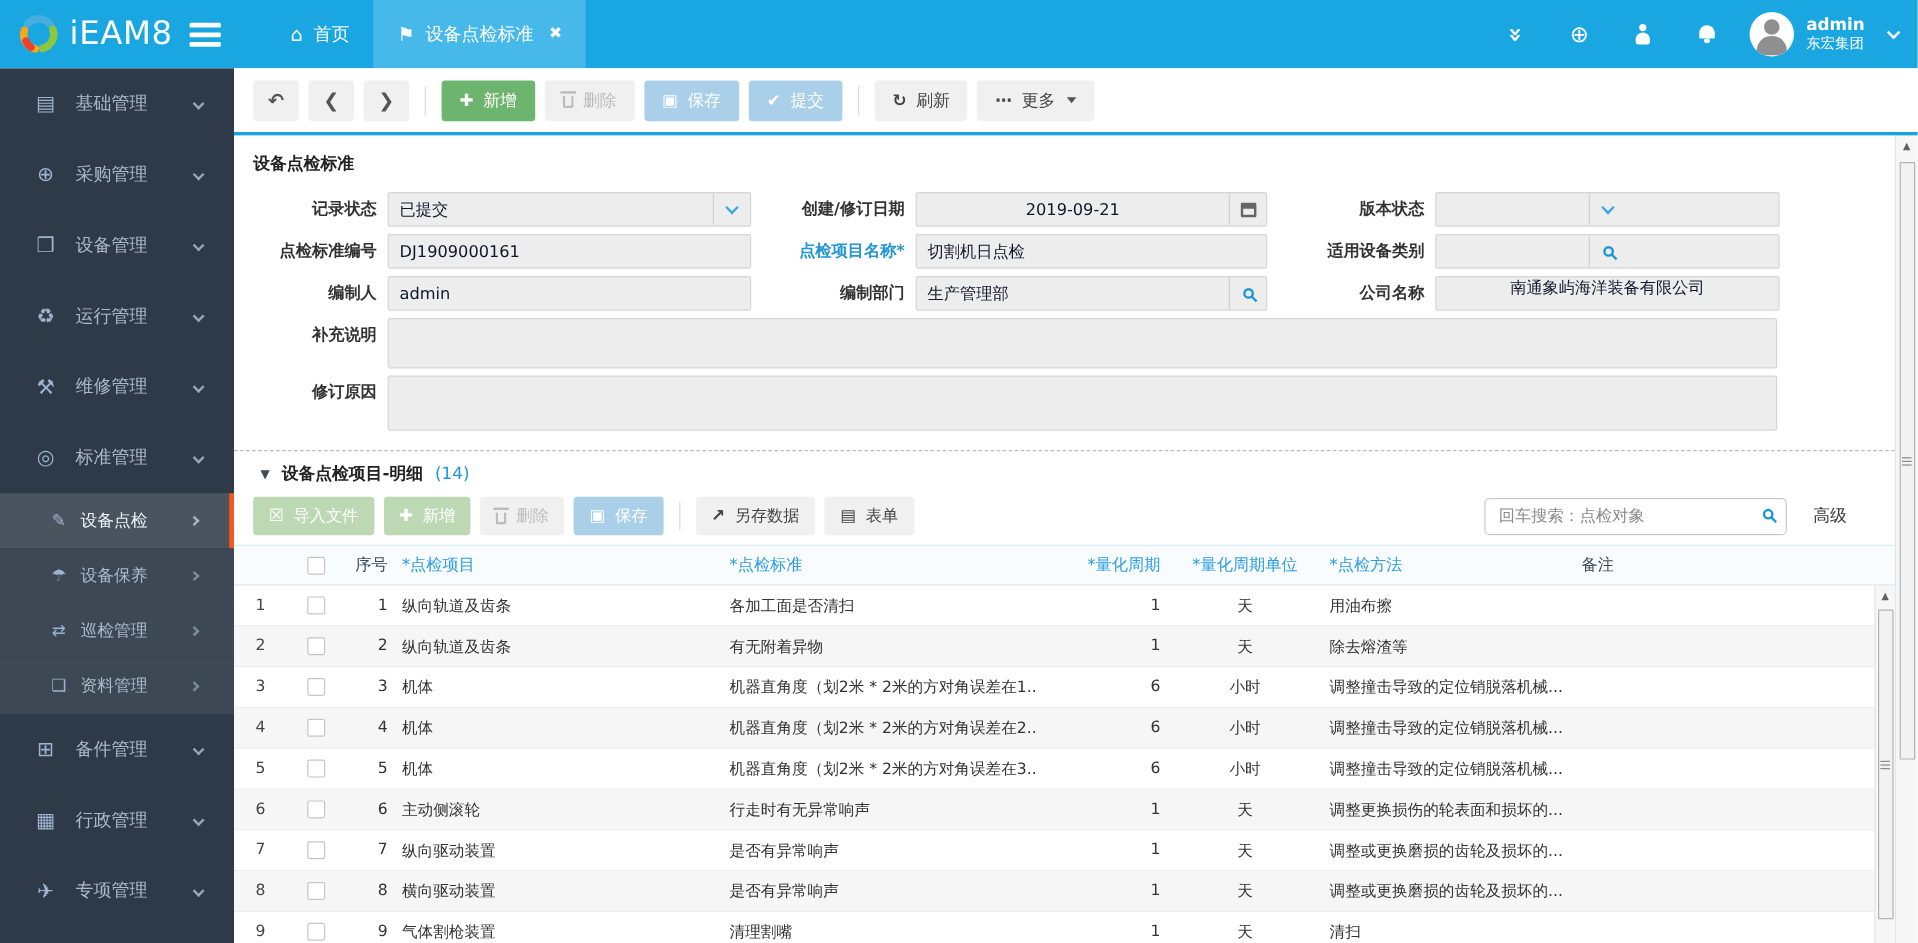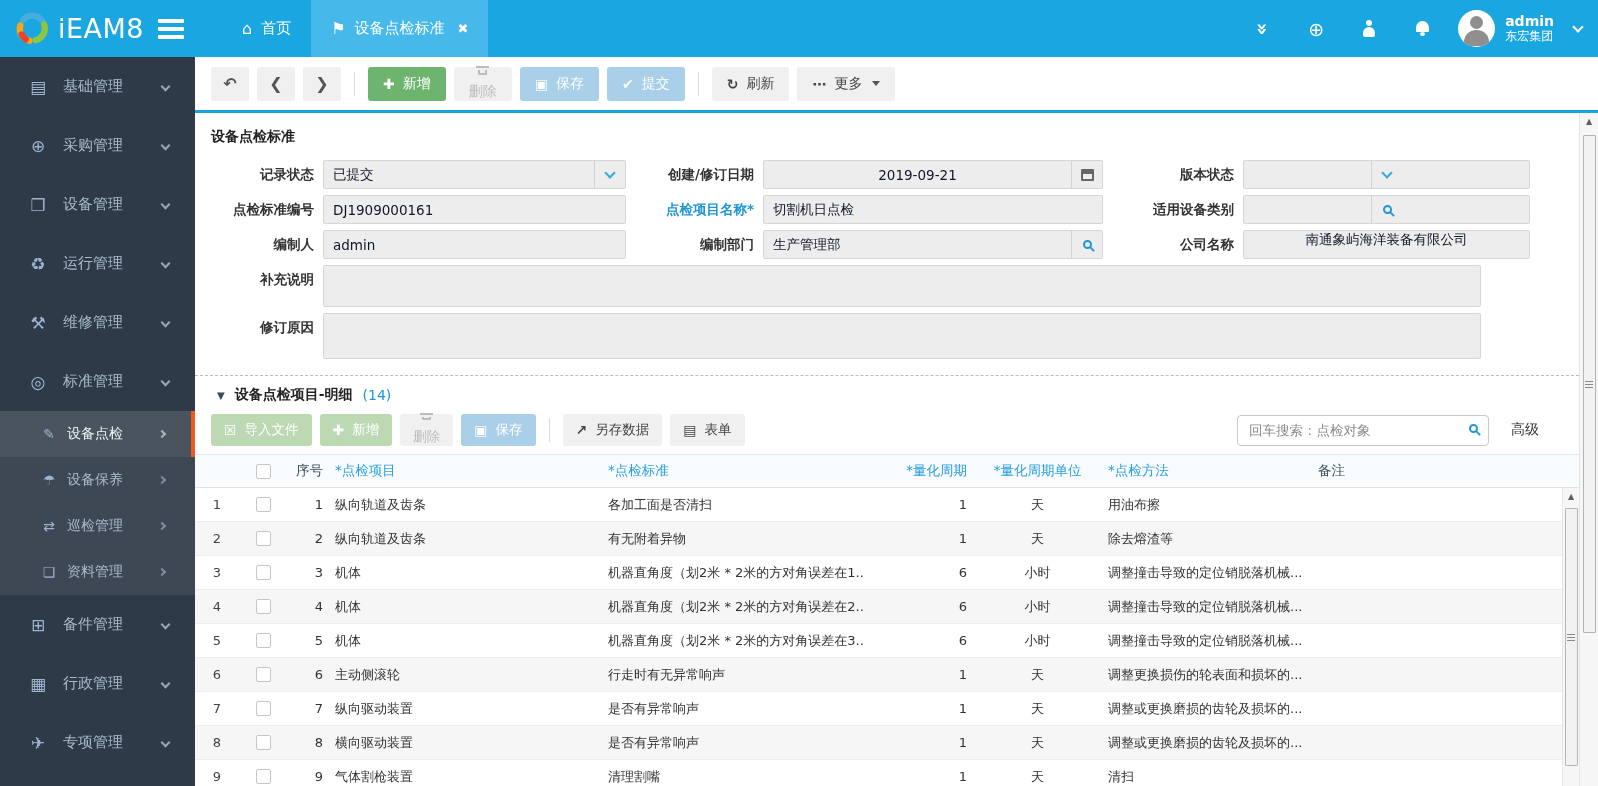--- a/index.html
+++ b/index.html
@@ -51,37 +51,37 @@
   .sb-item.sub.active .chev{margin-right:26px;}
 
   
   .main{position:absolute;left:195px;top:57px;right:0;bottom:0;background:#fff;}
   .toolbar{height:53px;display:flex;align-items:center;padding:0 16px;gap:8px;background:#fff;}
   .btn{height:34px;border:none;border-radius:3px;background:#f0f0f0;color:#444;display:inline-flex;align-items:center;gap:8px;padding:0 15px;font-size:14px;font-family:inherit;cursor:pointer;white-space:nowrap;}
   .btn.icon-only{width:38px;justify-content:center;padding:0;font-size:16px;font-weight:bold;color:#555;}
   .btn.green{background:#6db56e;color:#fff;}
   .btn.pale-green{background:#bcd9b4;color:#fff;}
   .btn.blue-dis{background:#a9cfe9;color:#fff;}
-  .btn.dis{color:#bcbcbc;flex-direction:column;}
+  .btn.dis{color:#bcbcbc;}
   .vdiv{width:1px;height:24px;background:#d9d9d9;margin:0 5px;}
   .bico{font-size:14px;line-height:1;}
   .trash{width:9px;height:10px;border:2px solid currentColor;border-top:none;border-radius:0 0 2px 2px;position:relative;margin-top:3px;}
   .trash::before{content:"";position:absolute;top:-4px;left:-4px;width:13px;height:2px;background:currentColor;}
   .caret-sm{width:0;height:0;border-left:4px solid transparent;border-right:4px solid transparent;border-top:5px solid #555;margin-left:2px;}
   .blueline{height:3px;background:#17a2e0;}
 
   .content{position:absolute;left:0;top:56px;right:19px;bottom:0;overflow:hidden;background:#fff;}
 
   
   .form-title{font-size:14px;font-weight:bold;color:#222;margin:15px 0 14px 16px;}
   .frow{display:flex;align-items:flex-start;padding-left:16px;margin-bottom:6px;}
   .flabel{height:29px;line-height:29px;text-align:right;padding-right:9px;font-size:13.5px;color:#333;white-space:nowrap;font-weight:bold;}
   .fg1 .flabel{width:112px;} .fg2 .flabel{width:137px;} .fg3 .flabel{width:140px;}
   .fctl{height:29px;background:#ededed;border:1px solid #d6d6d6;border-radius:2px;display:flex;align-items:center;font-size:13.5px;color:#0f172a;overflow:hidden;}
-  .fg1 .fctl{width:303px;} .fg2 .fctl{width:340px;justify-content:center;} .fg3 .fctl{width:287px;flex-direction:column;}
+  .fg1 .fctl{width:303px;} .fg2 .fctl{width:293px;justify-content:center;} .fg3 .fctl{width:287px;flex-direction:column;}
   .fval{padding:0 9px;flex:1;white-space:nowrap;overflow:hidden;}
   .fval.center{text-align:center;}
   .addon{width:31px;height:100%;display:flex;align-items:center;justify-content:center;border-left:1px solid #d2d2d2;flex:none;}
   .chev-blue{width:8px;height:8px;border-right:2px solid #3aa9e0;border-bottom:2px solid #3aa9e0;transform:rotate(45deg);margin-top:-3px;}
   .mag{width:9px;height:9px;border:2px solid #2196d4;border-radius:50%;position:relative;}
   .mag::after{content:"";position:absolute;width:6px;height:2px;background:#2196d4;transform:rotate(45deg);right:-5px;bottom:-3px;}
   .cal{width:13px;height:12px;border:2px solid #666;border-top:5px solid #666;border-radius:1px;background:#ededed;}
   .blue-label{color:#2196d4;}
   .ftextarea{background:#ededed;border:1px solid #d6d6d6;border-radius:2px;width:1158px;}
   .ta1{height:42px;} .ta2{height:46px;}

